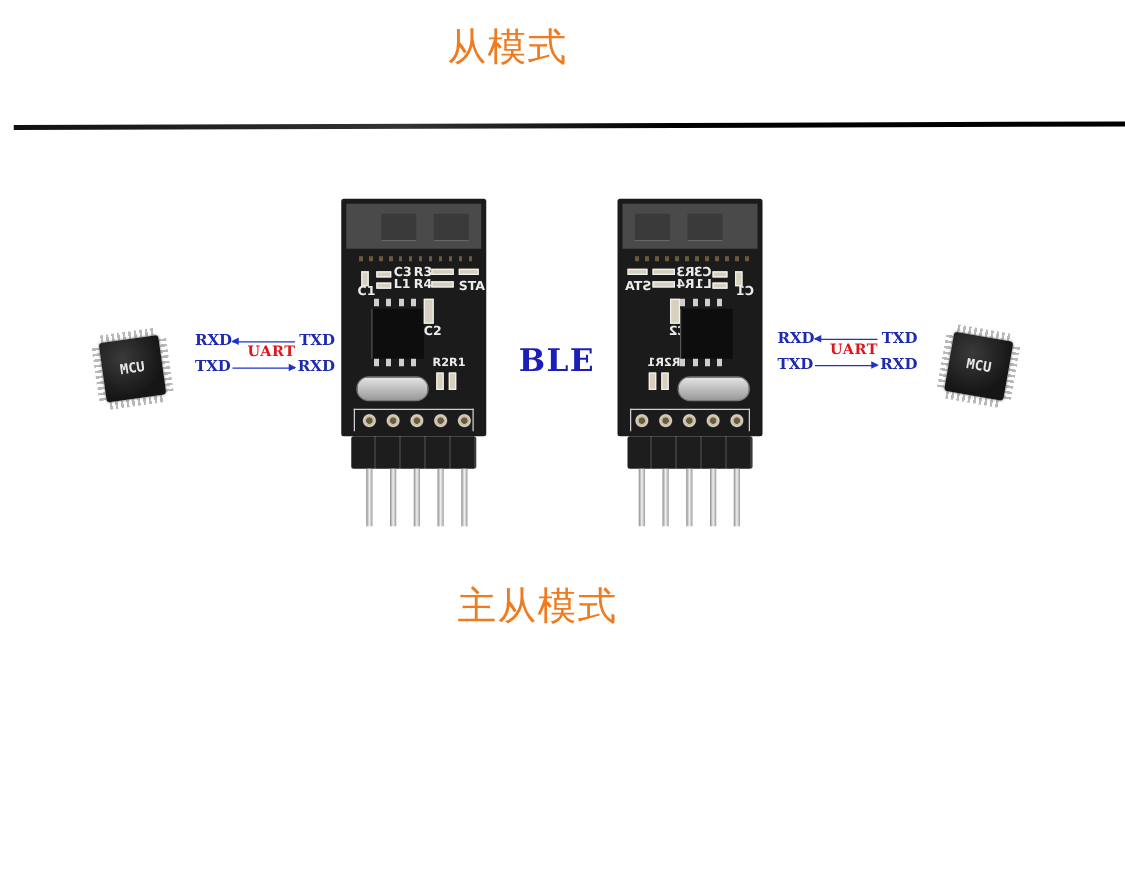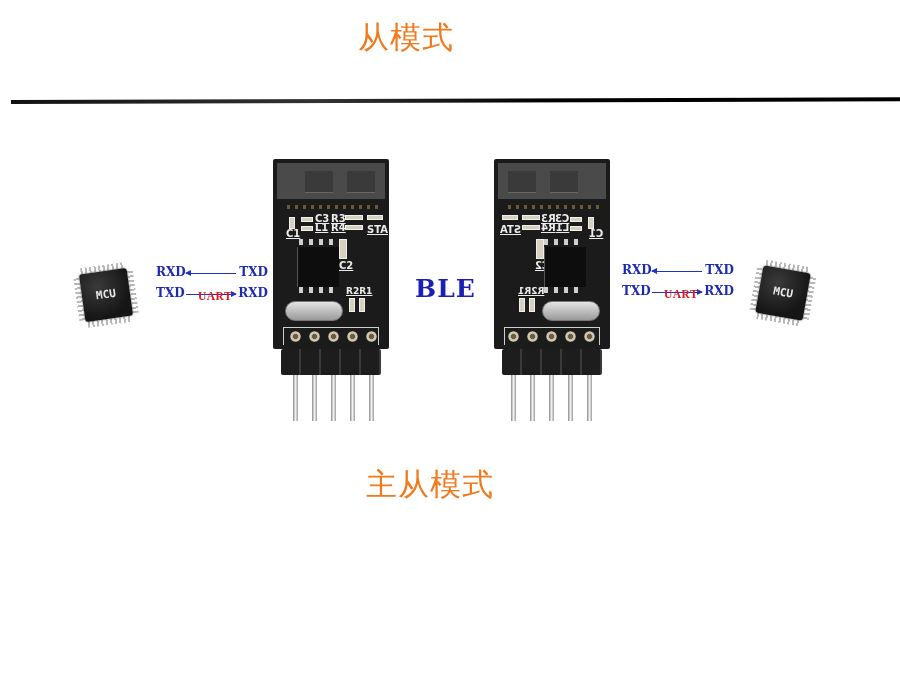--- a/index.html
+++ b/index.html
@@ -22,40 +22,40 @@
   .mcu .pins.bottom { left: 14px; bottom: 6px; width: 44px; height: 6px; }
   .mcu .pins.left { left: 6px; top: 14px; width: 6px; height: 44px; background: repeating-linear-gradient(0deg, #b8b8b8 0 2px, transparent 2px 4.5px); }
   .mcu .pins.right { right: 6px; top: 14px; width: 6px; height: 44px; background: repeating-linear-gradient(0deg, #b8b8b8 0 2px, transparent 2px 4.5px); }
   .mcu .label { position: absolute; left: 12px; top: 12px; width: 48px; height: 48px; line-height: 48px; text-align: center; color: #e8e8e8; font-family: "DejaVu Sans Mono", monospace; font-weight: bold; font-size: 11px; }
   #mcu-left { left: 70px; top: 259px; transform: rotate(-8deg); }
   #mcu-right { left: 747px; top: 257px; transform: rotate(10deg); }
 
   
   .uart { position: absolute; width: 112px; height: 36px; font-family: "DejaVu Serif", serif; font-weight: bold; font-size: 12px; }
   .uart .sig { position: absolute; color: #1e2bb0; }
-  .uart .uart-label { position: absolute; left: 42px; top: 25px; color: #e0141a; font-size: 11.5px; letter-spacing: 0.5px; font-family: Liberation Serif, serif; }
+  .uart .uart-label { position: absolute; left: 42px; top: 9px; color: #e0141a; font-size: 11.5px; letter-spacing: 0.5px; }
   .uart .arrow { position: absolute; height: 1px; background: #2033c0; }
   .uart .arrow.l::before { content: ""; position: absolute; left: -1px; top: -3px; border-right: 6px solid #2033c0; border-top: 3.5px solid transparent; border-bottom: 3.5px solid transparent; }
   .uart .arrow.r::after { content: ""; position: absolute; right: -1px; top: -3px; border-left: 6px solid #2033c0; border-top: 3.5px solid transparent; border-bottom: 3.5px solid transparent; }
   #uart-left { left: 156px; top: 265px; }
   #uart-right { left: 622px; top: 263px; }
   .s-tl { left: 0; top: 0; }
   .s-tr { right: 0; top: 0; }
   .s-bl { left: 0; top: 21px; }
   .s-br { right: 0; top: 21px; }
   .a-top { left: 30px; top: 8px; width: 50px; }
   .a-bot { left: 30px; top: 29px; width: 50px; }
 
   
   .module { position: absolute; width: 116px; height: 265px; }
   .module .pcb { position: absolute; left: 0; top: 0; width: 116px; height: 190px; background: #1b1b1b; border-radius: 2px; }
   .module .antenna { position: absolute; left: 4px; top: 4px; width: 108px; height: 36px; background: #4a4a4a; }
   .module .antenna .notch { position: absolute; top: 8px; width: 28px; height: 22px; background: #3a3a3a; border-bottom: 1px solid #666; }
   .module .vias { position: absolute; left: 14px; top: 46px; width: 92px; height: 4px; background: repeating-linear-gradient(90deg, #6b5a3a 0 3px, transparent 3px 8px); }
-  .module .silk { position: absolute; font-family: "DejaVu Sans", sans-serif; font-weight: bold; color: #ececec; font-size: 10px; line-height: 1; text-decoration: underline; }
+  .module .silk { position: absolute; font-family: "DejaVu Sans", sans-serif; font-weight: bold; color: #ececec; font-size: 10px; line-height: 1; }
   .module .comp { position: absolute; background: #d8d0bf; border: 1px solid #f0f0f0; }
   .module .chip { position: absolute; width: 42px; height: 40px; background: #0d0d0d; border-left: 1px solid #555; }
   .module .chip-pins { position: absolute; width: 40px; height: 6px; background: repeating-linear-gradient(90deg, #cfcfcf 0 4px, transparent 4px 10px); }
   .module .crystal { position: absolute; width: 58px; height: 20px; border-radius: 10px; background: linear-gradient(#e4e4e4, #9a9a9a); border: 1px solid #777; }
   .module .header-outline { position: absolute; left: 10px; top: 168px; width: 96px; height: 18px; border: 1px solid #cfcfcf; border-bottom: none; }
   .module .pad { position: absolute; top: 172px; width: 11px; height: 11px; border-radius: 50%; background: radial-gradient(circle, #6b5b3f 30%, #bdb39a 35%, #d9d3c0 60%, #555 70%); }
   .module .plastic { position: absolute; left: 8px; top: 190px; width: 100px; height: 26px; background: repeating-linear-gradient(90deg, #1d1d1d 0 18px, #3a3a3a 18px 20px); border-radius: 2px; }
   .module .pin { position: absolute; top: 216px; width: 5px; height: 46px; background: linear-gradient(90deg, #8a8a8a, #f2f2f2, #9a9a9a); }
   #module-left { left: 273px; top: 159px; }
   #module-right { left: 494px; top: 159px; }

